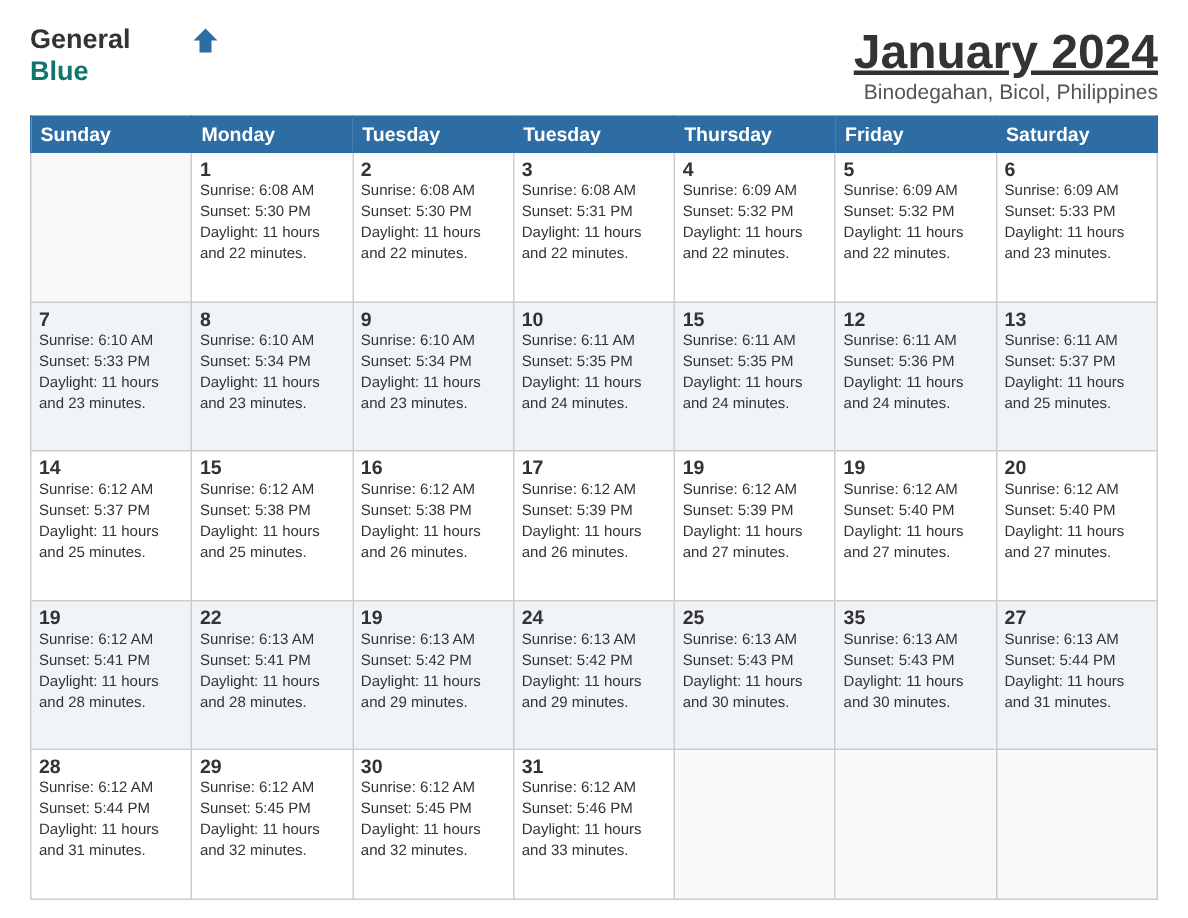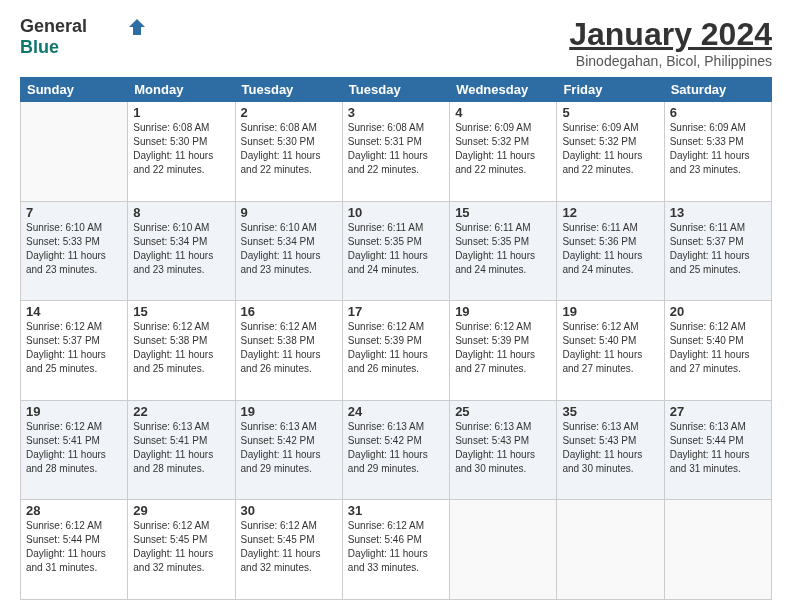--- a/index.html
+++ b/index.html
@@ -124,21 +124,21 @@
     </div>
   </div>
 
   <table class="calendar">
     <thead>
       <tr>
         <th>Sunday</th>
         <th>Monday</th>
         <th>Tuesday</th>
         <th>Tuesday</th>
-        <th>Wednesday</th>
+        <th>Thursday</th>
         <th>Friday</th>
         <th>Saturday</th>
       </tr>
     </thead>
     <tbody id="calendar-body">
     <tr>
           <td class="empty"></td>
           <td>
             <span class="day-number">1</span>
             <div class="day-info">Sunrise: 6:08 AM<br>Sunset: 5:30 PM<br>Daylight: 11 hours and 22 minutes.</div>

